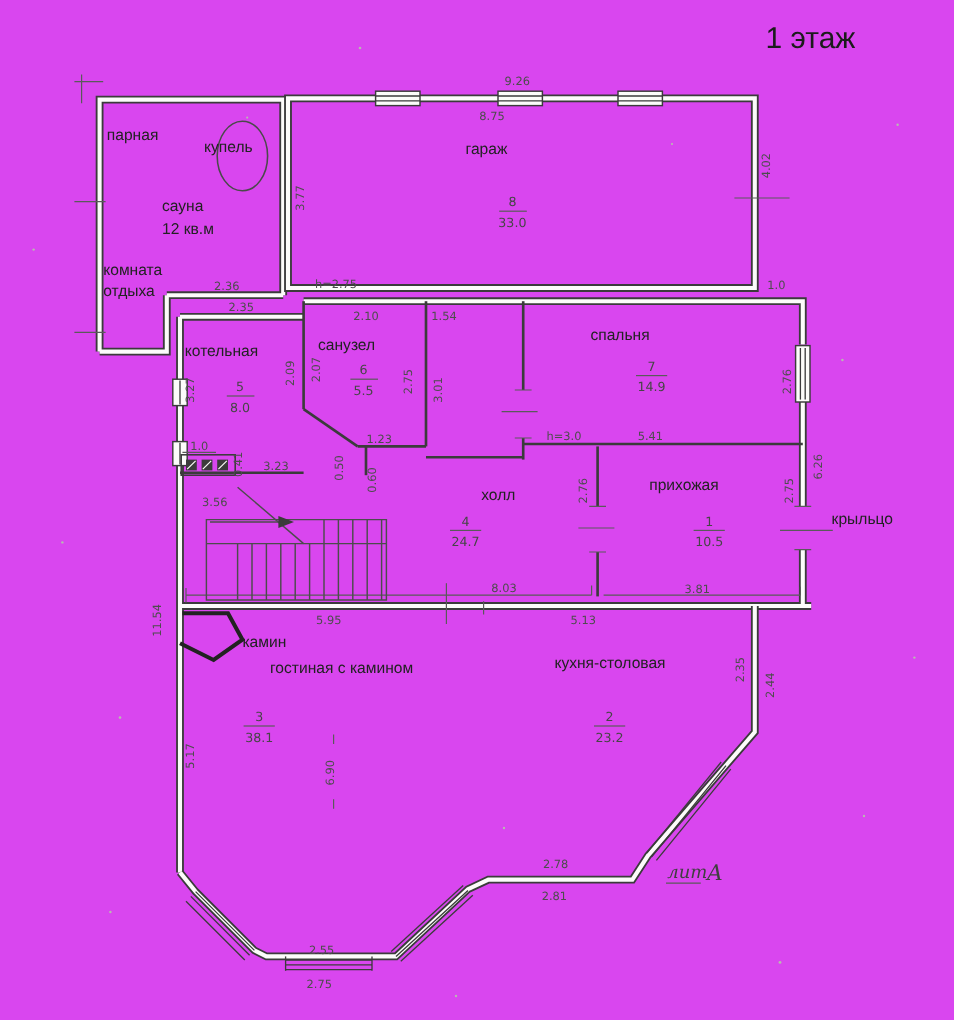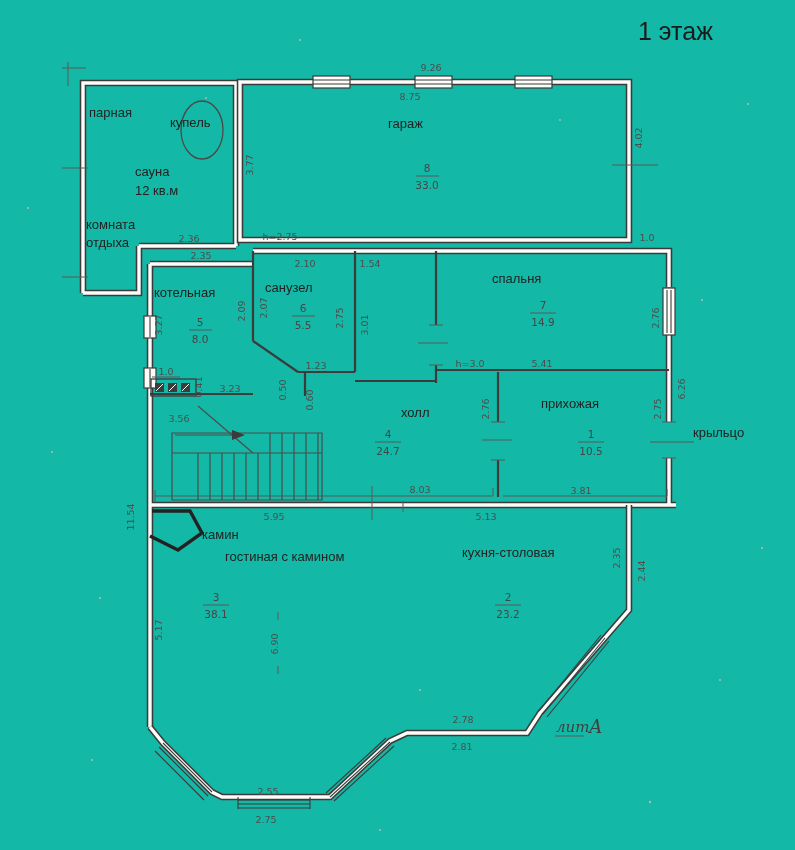--- a/index.html
+++ b/index.html
@@ -1,16 +1,16 @@
 <!DOCTYPE html>
 <html><head>
 <meta charset="utf-8">
 <style>
   html,body{margin:0;padding:0;background:#e8e8e6;}
-  .page{position:relative;width:795px;height:850px;background:#14b8a6;margin:0 auto;overflow:hidden;
+  .page{position:relative;width:795px;height:850px;background:#d946ef;margin:0 auto;overflow:hidden;
         font-family:"Liberation Sans",sans-serif;}
   svg{position:absolute;left:0;top:0;}
   .wall-o{fill:none;stroke:#3b3b3b;stroke-width:6.5;stroke-linejoin:miter;}
   .wall-i{fill:none;stroke:#fcfcfa;stroke-width:3.4;stroke-linejoin:miter;}
   .wall  {fill:none;stroke:#3b3b3b;stroke-width:2.2;}
   .thin  {fill:none;stroke:#5a5a5a;stroke-width:1;}
   .stair {fill:none;stroke:#4c4c4c;stroke-width:1.2;}
   .winl  {fill:none;stroke:#3b3b3b;stroke-width:1.1;}
   .winr  {fill:#fcfcfa;stroke:#3b3b3b;stroke-width:1.2;}
   .fire  {fill:none;stroke:#222;stroke-width:3.4;stroke-linejoin:miter;}

